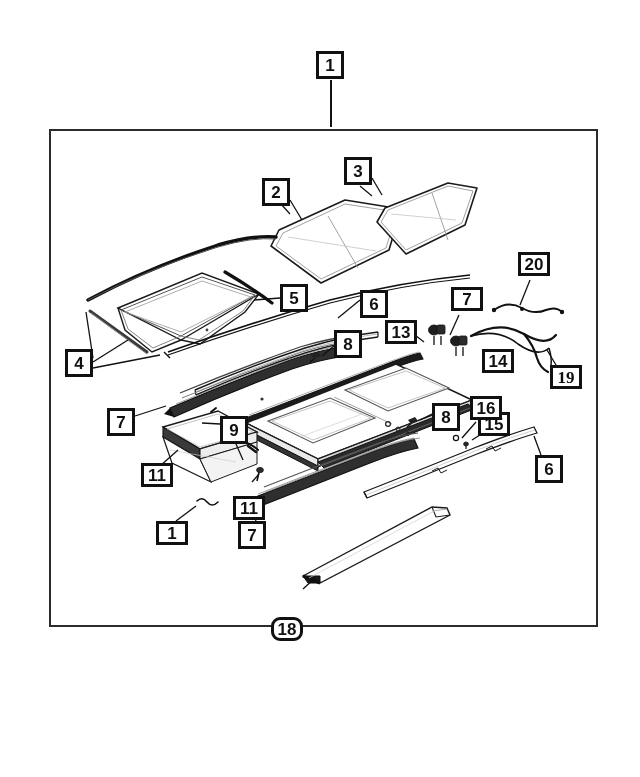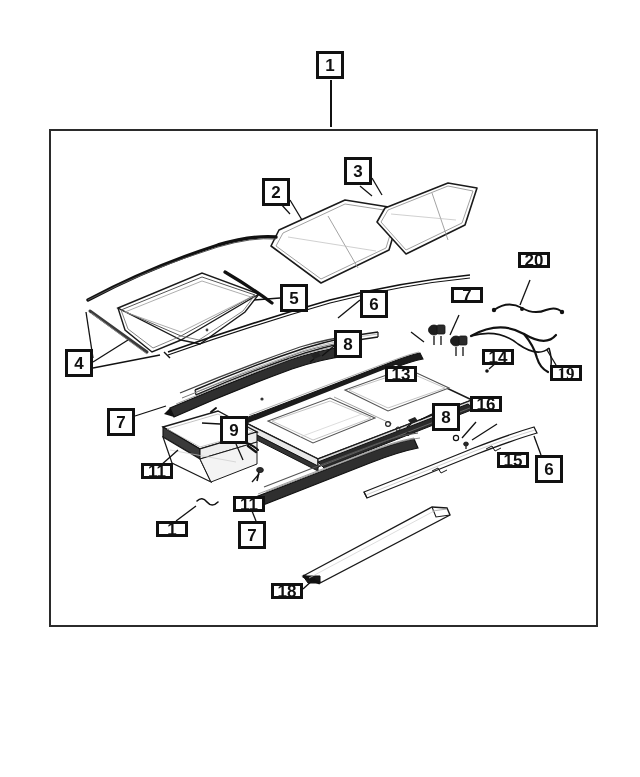--- a/index.html
+++ b/index.html
@@ -32,21 +32,21 @@
     display: flex;
     align-items: center;
     justify-content: center;
     font-family: "Liberation Sans", sans-serif;
     font-weight: bold;
     color: #111111;
     line-height: 1;
     z-index: 5;
   }
   .callout.w1 { width: 28px; height: 28px; font-size: 17px; }
-  .callout.w2 { width: 32px; height: 16px; font-size: 17px; }
+  .callout.w2 { width: 32px; height: 24px; font-size: 17px; }
 </style>
 </head>
 <body>
 
 <div id="page">
 
   <svg id="diagram-svg" viewBox="0 0 640 777">
 
     <g>
       <rect x="50" y="130" width="547" height="496" fill="#ffffff" stroke="#2b2b2b" stroke-width="2"></rect>
@@ -308,25 +308,25 @@
   <div class="callout w1" style="left:344px; top:157px;">3</div>
   <div class="callout w1" style="left:65px; top:349px;">4</div>
   <div class="callout w1" style="left:280px; top:284px;">5</div>
   <div class="callout w1" style="left:360px; top:290px;">6</div>
   <div class="callout w1" style="left:107px; top:408px;">7</div>
   <div class="callout w1" style="left:334px; top:330px;">8</div>
   <div class="callout w1" style="left:220px; top:416px;">9</div>
   <div class="callout w2" style="left:141px; top:463px;">11</div>
   <div class="callout w2" style="left:233px; top:496px;">11</div>
   <div class="callout w2" style="left:451px; top:287px;">7</div>
-  <div class="callout w2" style="left:385px; top:320px;margin-top:46px;">13</div>
+  <div class="callout w2" style="left:385px; top:320px;">13</div>
   <div class="callout w2" style="left:482px; top:349px;">14</div>
-  <div class="callout w2" style="left:497px; top:412px;margin-top:40px;">15</div>
+  <div class="callout w2" style="left:478px; top:412px;">15</div>
   <div class="callout w2" style="left:470px; top:396px;">16</div>
   <div class="callout w2" style="left:156px; top:521px;">1</div>
-  <div class="callout w2" style="left:271px; top:583px;">18</div>
+  <div class="callout w2" style="left:271px; top:617px;border-radius:9px;">18</div>
   <div class="callout w2" style="left:550px; top:365px;font-family:Liberation Serif, serif;">19</div>
   <div class="callout w2" style="left:518px; top:252px;">20</div>
   <div class="callout w1" style="left:535px; top:455px;">6</div>
   <div class="callout w1" style="left:238px; top:521px;">7</div>
   <div class="callout w1" style="left:432px; top:403px;">8</div>
 
 </div>
 
 </body></html>

